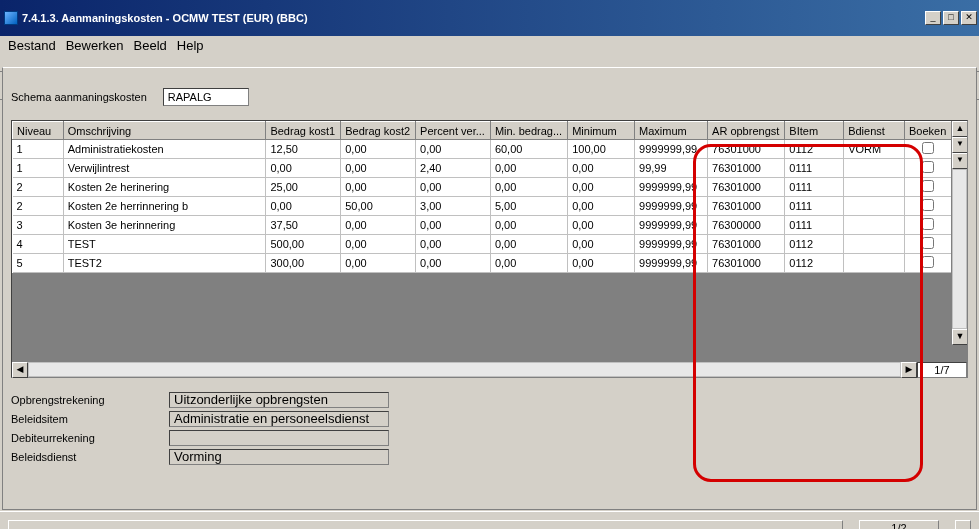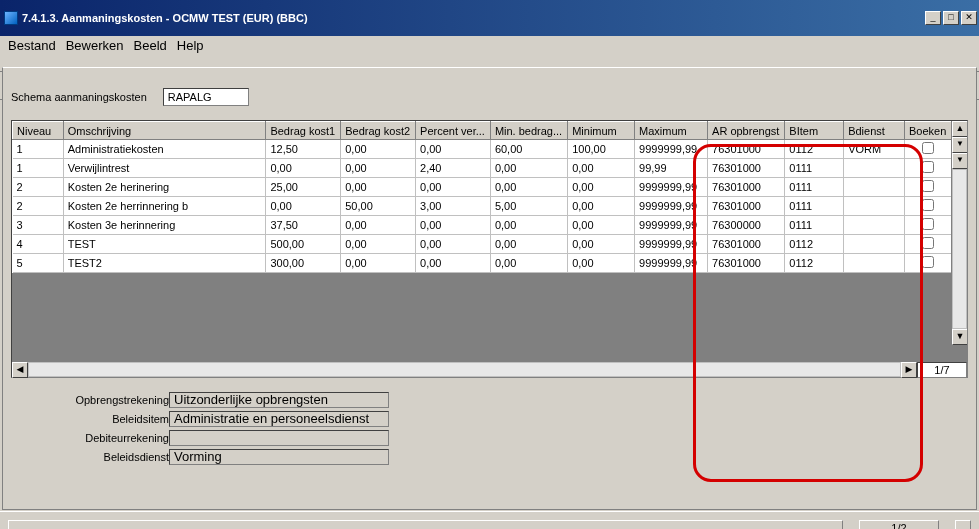--- a/index.html
+++ b/index.html
@@ -165,21 +165,21 @@
     pointer-events:none;
     left: 690px; top: 76px;
     width: 230px; height: 338px;
     z-index:50;
   }
   
   .details {
     margin: 12px 8px 0 8px;
   }
   .detail-row { display:flex; align-items:center; height:19px; }
-  .detail-row label { width: 158px; text-align: right; }
+  .detail-row label { width: 158px; }
   .detail-field {
     width: 220px; height:16px;
     border:1px solid #808080;
     border-top-color:#404040; border-left-color:#404040;
     background:#d4d0c8;
     padding:0 4px; font-size:13px; line-height:14px;
   }
   
   .statusbar {
     position:absolute; bottom:0; left:0; right:0; height:18px;

